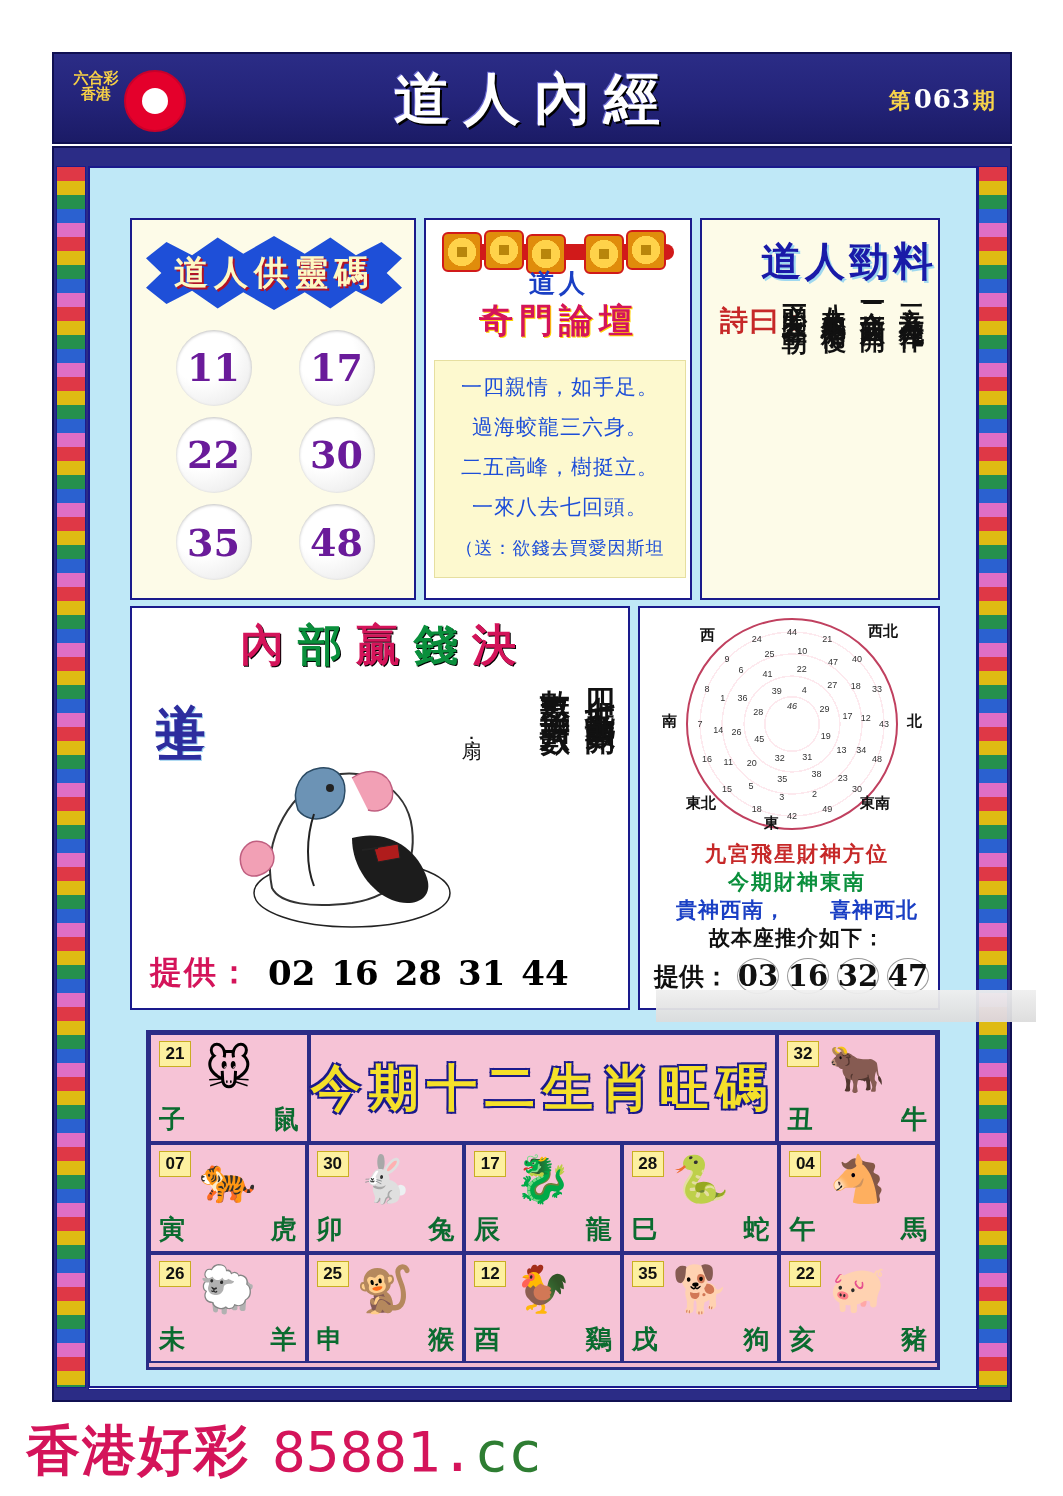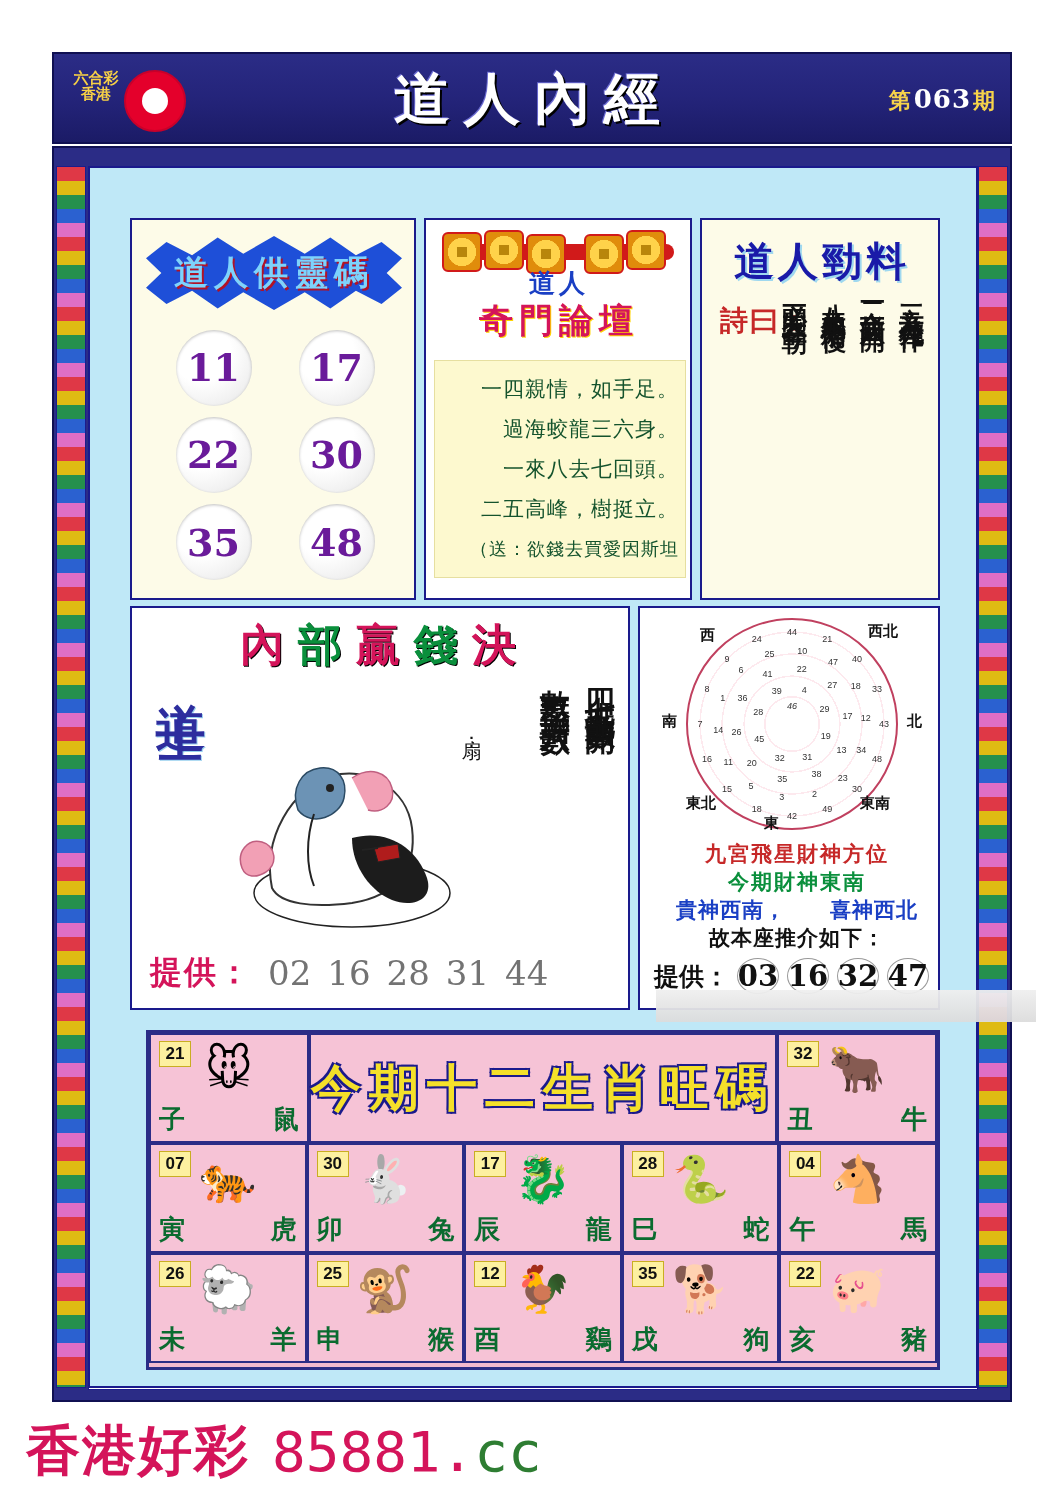--- a/index.html
+++ b/index.html
@@ -105,21 +105,21 @@
   .panel.p3{left:570px;width:240px;height:382px;background:#fdfbe8;}
   .burst{
     position:absolute;left:14px;top:16px;width:256px;height:74px;
     background:#1e4fd8;
     clip-path:polygon(0% 30%,8% 8%,18% 26%,28% 2%,38% 24%,50% 0%,62% 24%,72% 2%,82% 26%,92% 8%,100% 30%,
                       94% 50%,100% 70%,92% 92%,82% 74%,72% 98%,62% 76%,50% 100%,38% 76%,28% 98%,18% 74%,8% 92%,0% 70%,6% 50%);
     display:flex;align-items:center;justify-content:center;
   }
   .burst-text{
     font-family:"DejaVu Serif","Liberation Serif",serif;
-    font-size:34px;font-weight:bold;color:#7dd3fc;letter-spacing:6px;
+    font-size:34px;font-weight:bold;color:#fef9c3;letter-spacing:6px;
     text-shadow:2px 2px 0 #b11226;
   }
   .balls{
     position:absolute;left:20px;top:104px;width:246px;height:262px;
     display:grid;grid-template-columns:1fr 1fr;grid-template-rows:repeat(3,1fr);
   }
   .ball{
     display:flex;align-items:center;justify-content:center;
     font-family:"DejaVu Serif","Liberation Serif",serif;
     font-size:38px;font-weight:bold;color:#6a1b9a;
@@ -154,31 +154,32 @@
   }
   .p2-title1{top:38px;font-size:26px;color:#1a3fc4;letter-spacing:4px;}
   .p2-title2{top:70px;font-size:34px;color:#d4145a;letter-spacing:6px;
     text-shadow:1px 1px 0 #ffd400;}
   .p2-lines{
     position:absolute;left:8px;top:140px;width:252px;
     background:#fdf9cf;border:1px solid #e6dfa0;box-sizing:border-box;
     padding:8px 6px;
   }
   .p2-lines div{
-    font-family:Liberation Serif, serif;
-    font-size:21px;color:#14532d;line-height:40px;letter-spacing:1px;
-    text-align:right;
+    font-family:Liberation Mono, monospace;
+    font-size:21px;color:#1d4ed8;line-height:40px;letter-spacing:1px;
+    text-align:center;
   }
   .p2-lines div.small{font-size:18px;}
   
   .p3-title{
     position:absolute;left:0;top:14px;width:240px;text-align:center;
     font-family:"DejaVu Serif","Liberation Serif",serif;
     font-size:40px;font-weight:bold;color:#1a1aa8;letter-spacing:4px;
     text-shadow:2px 2px 0 #9fd8ef;
+    padding-left:27px;
   }
   .p3-shiyue{
     position:absolute;left:18px;top:82px;
     font-family:"DejaVu Serif","Liberation Serif",serif;
     font-size:28px;color:#c62828;font-weight:bold;letter-spacing:2px;
   }
   .p3-verse{
     position:absolute;right:10px;top:64px;width:214px;height:300px;
     display:flex;flex-direction:row-reverse;justify-content:flex-start;
     gap:6px;
@@ -232,21 +233,21 @@
   }
   .ml-figure{
     position:absolute;left:70px;top:110px;width:280px;height:220px;
   }
   .ml-supply{
     position:absolute;left:18px;bottom:14px;width:466px;height:42px;
     display:flex;align-items:center;gap:16px;
     font-family:"DejaVu Serif","Liberation Serif",serif;
   }
   .ml-supply .lab{font-size:32px;color:#d4145a;font-weight:bold;letter-spacing:2px;}
-  .ml-supply .n{font-size:34px;color:#737373;font-weight:normal;}
+  .ml-supply .n{font-size:34px;color:#000000;font-weight:bold;}
   
   .luopan{
     position:absolute;left:46px;top:10px;width:212px;height:212px;
     border-radius:50%;
     background:
       radial-gradient(circle at 50% 50%,
         #ffffff 0 18%,
         #fde9ee 18% 19%,
         #ffffff 19% 32%,
         #fde9ee 32% 33%,
@@ -415,22 +416,22 @@
             <div class="coin" style="left:48px;top:2px;"></div>
             <div class="coin" style="left:90px;top:6px;"></div>
             <div class="coin" style="left:148px;top:6px;"></div>
             <div class="coin" style="left:190px;top:2px;"></div>
             <div class="p2-title1">道人</div>
             <div class="p2-title2">奇門論壇</div>
           </div>
           <div class="p2-lines">
             <div>一四親情，如手足。</div>
             <div>過海蛟龍三六身。</div>
+            <div>二五高峰，樹挺立。</div>
             <div>一來八去七回頭。</div>
-            <div>二五高峰，樹挺立。</div>
             <div class="small">（送：欲錢去買愛因斯坦</div>
           </div>
         </div>
 
         <div class="panel p3">
           <div class="p3-title">道人勁料</div>
           <div class="p3-shiyue">詩曰：</div>
           <div class="p3-verse">
             <div class="v-col">三六為首九作伴</div>
             <div class="v-col">二一合拼八同開</div>

